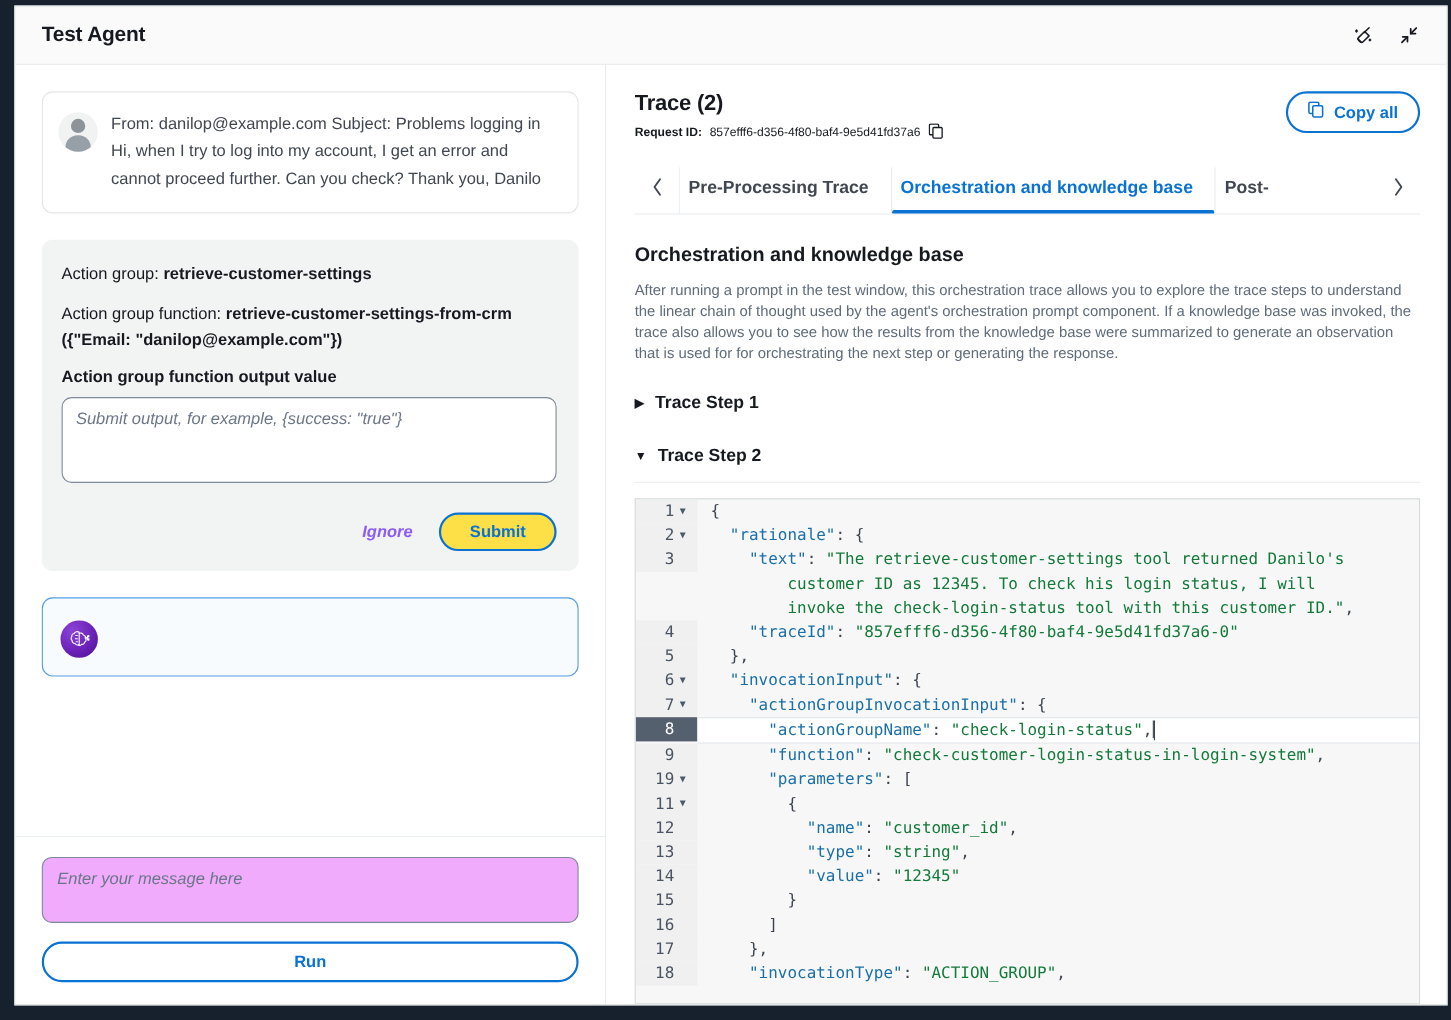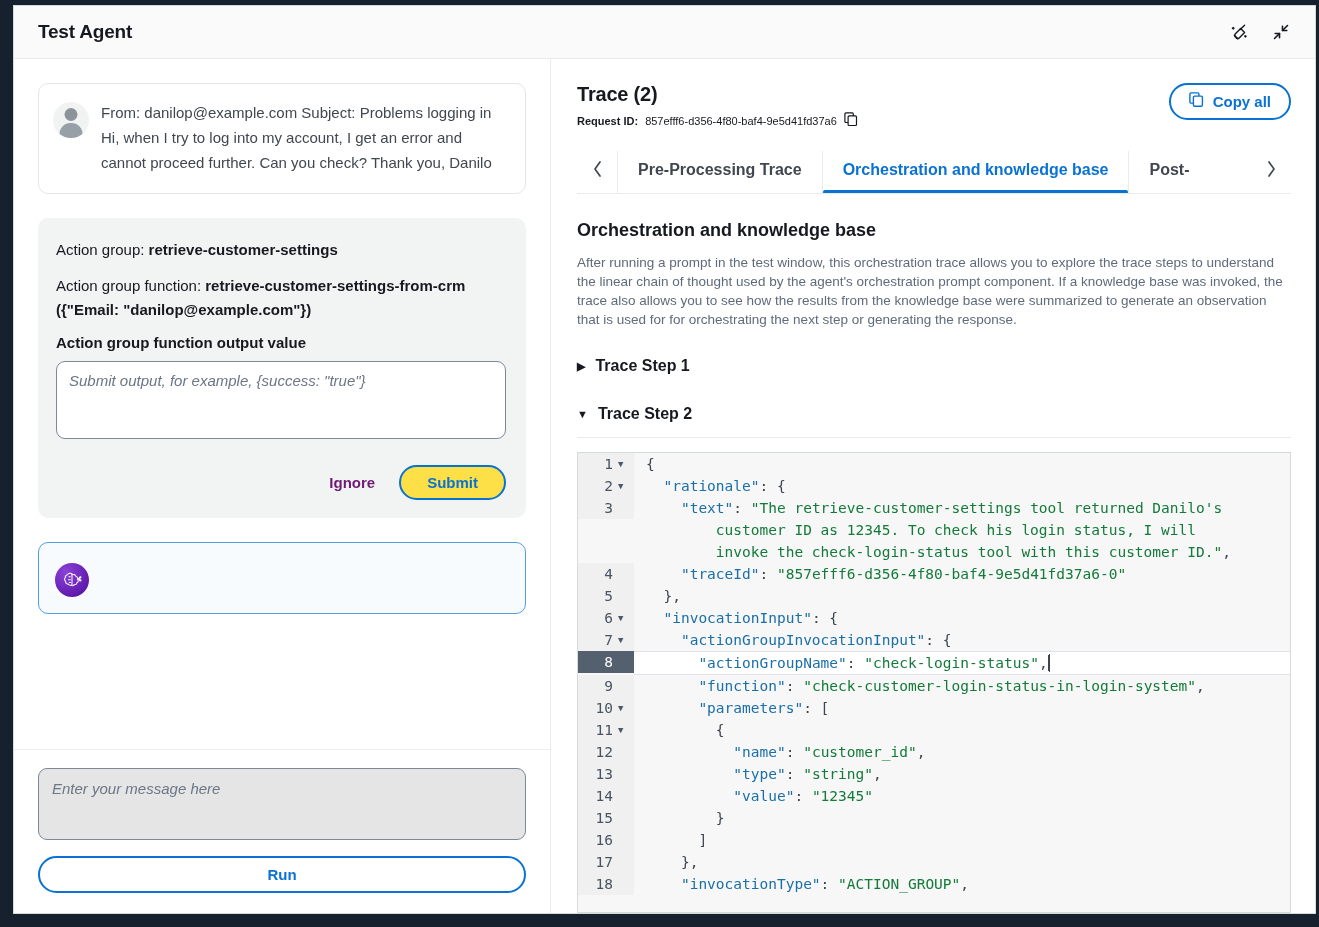--- a/index.html
+++ b/index.html
@@ -89,22 +89,23 @@
     font-size: 15px; font-style: italic; color: #5f6b7a;
     font-family: "Liberation Sans", sans-serif;
     resize: none; outline: none;
   }
   .ta-output::placeholder { color: #6b7687; font-style: italic; }
   .action-buttons {
     margin-top: 22px; display: flex; align-items: center; justify-content: flex-end; gap: 24px;
   }
   .link-btn {
     background: none; border: none; cursor: pointer;
-    color: #701a75; font-size: 15px; font-weight: bold;
-    font-family: "Liberation Sans", sans-serif;
+    color: #8b5cf6; font-size: 15px; font-weight: bold;
+    font-family: "Liberation Sans", sans-serif;
+    font-style: italic;
   }
   .primary-outline-btn {
     border: 2px solid #0972d3; border-radius: 20px;
     background: #fde047; color: #0972d3;
     font-size: 15px; font-weight: bold; cursor: pointer;
     padding: 7px 26px;
     font-family: "Liberation Sans", sans-serif;
   }
 
   
@@ -125,23 +126,23 @@
   .agent-text { font-size: 15px; line-height: 24px; color: #414750; }
   .hide-trace {
     margin-top: 10px;
     display: inline-flex; align-items: center; gap: 4px;
     color: #0972d3; font-size: 15px; font-weight: bold; cursor: pointer;
   }
 
   
   .left-footer { flex: 0 0 auto; padding: 18px 24px 20px 24px; border-top: 1px solid #eceff1; }
   .msg-input {
-    width: 100%; height: 72px;
+    width: 100%; height: 60px;
     border: 1px solid #7d8998; border-radius: 9px;
-    background: #e5e5e5; padding: 11px 13px;
+    background: #f0abfc; padding: 11px 13px;
     font-size: 15px; font-style: italic; color: #5f6b7a;
     font-family: "Liberation Sans", sans-serif;
     resize: none; outline: none;
   }
   .msg-input::placeholder { color: #6b7687; font-style: italic; }
   .run-btn {
     margin-top: 12px; width: 100%;
     border: 2px solid #0972d3; border-radius: 20px;
     background: #fff; color: #0972d3;
     font-size: 15px; font-weight: bold; cursor: pointer;
@@ -175,21 +176,21 @@
     display: flex; align-items: stretch;
     border-bottom: 1px solid #e9ebed;
     position: relative;
   }
   .tab-arrow {
     width: 40px; display: flex; align-items: center; justify-content: center;
     cursor: pointer; color: #414750; padding-bottom: 6px;
   }
   .tabs-viewport { flex: 1 1 auto; min-width: 0; display: flex; overflow: hidden; }
   .tab {
-    padding: 10px 20px 14px 20px;
+    padding: 10px 20px 14px 8px;
     font-size: 16px; font-weight: bold; color: #414750;
     white-space: nowrap; cursor: pointer;
     border-left: 1px solid #e9ebed;
     position: relative;
   }
   .tab.active { color: #0972d3; }
   .tab.active::after {
     content: ""; position: absolute; left: 0; right: 0; bottom: -1px;
     height: 4px; background: #0972d3; border-radius: 2px;
   }
@@ -458,21 +459,21 @@
             </div>
             <div class="code-row">
               <div class="gutter">
                 <span class="num">9</span>
                 <span class="fold"></span>
               </div>
               <div class="code-text"><span class="k">      "function"</span><span class="p">: </span><span class="s">"check-customer-login-status-in-login-system"</span><span class="p">,</span></div>
             </div>
             <div class="code-row">
               <div class="gutter">
-                <span class="num">10</span>
+                <span class="num">19</span>
                 <span class="fold">▼</span>
               </div>
               <div class="code-text"><span class="k">      "parameters"</span><span class="p">: [</span></div>
             </div>
             <div class="code-row">
               <div class="gutter">
                 <span class="num">11</span>
                 <span class="fold">▼</span>
               </div>
               <div class="code-text"><span class="p">        {</span></div>

